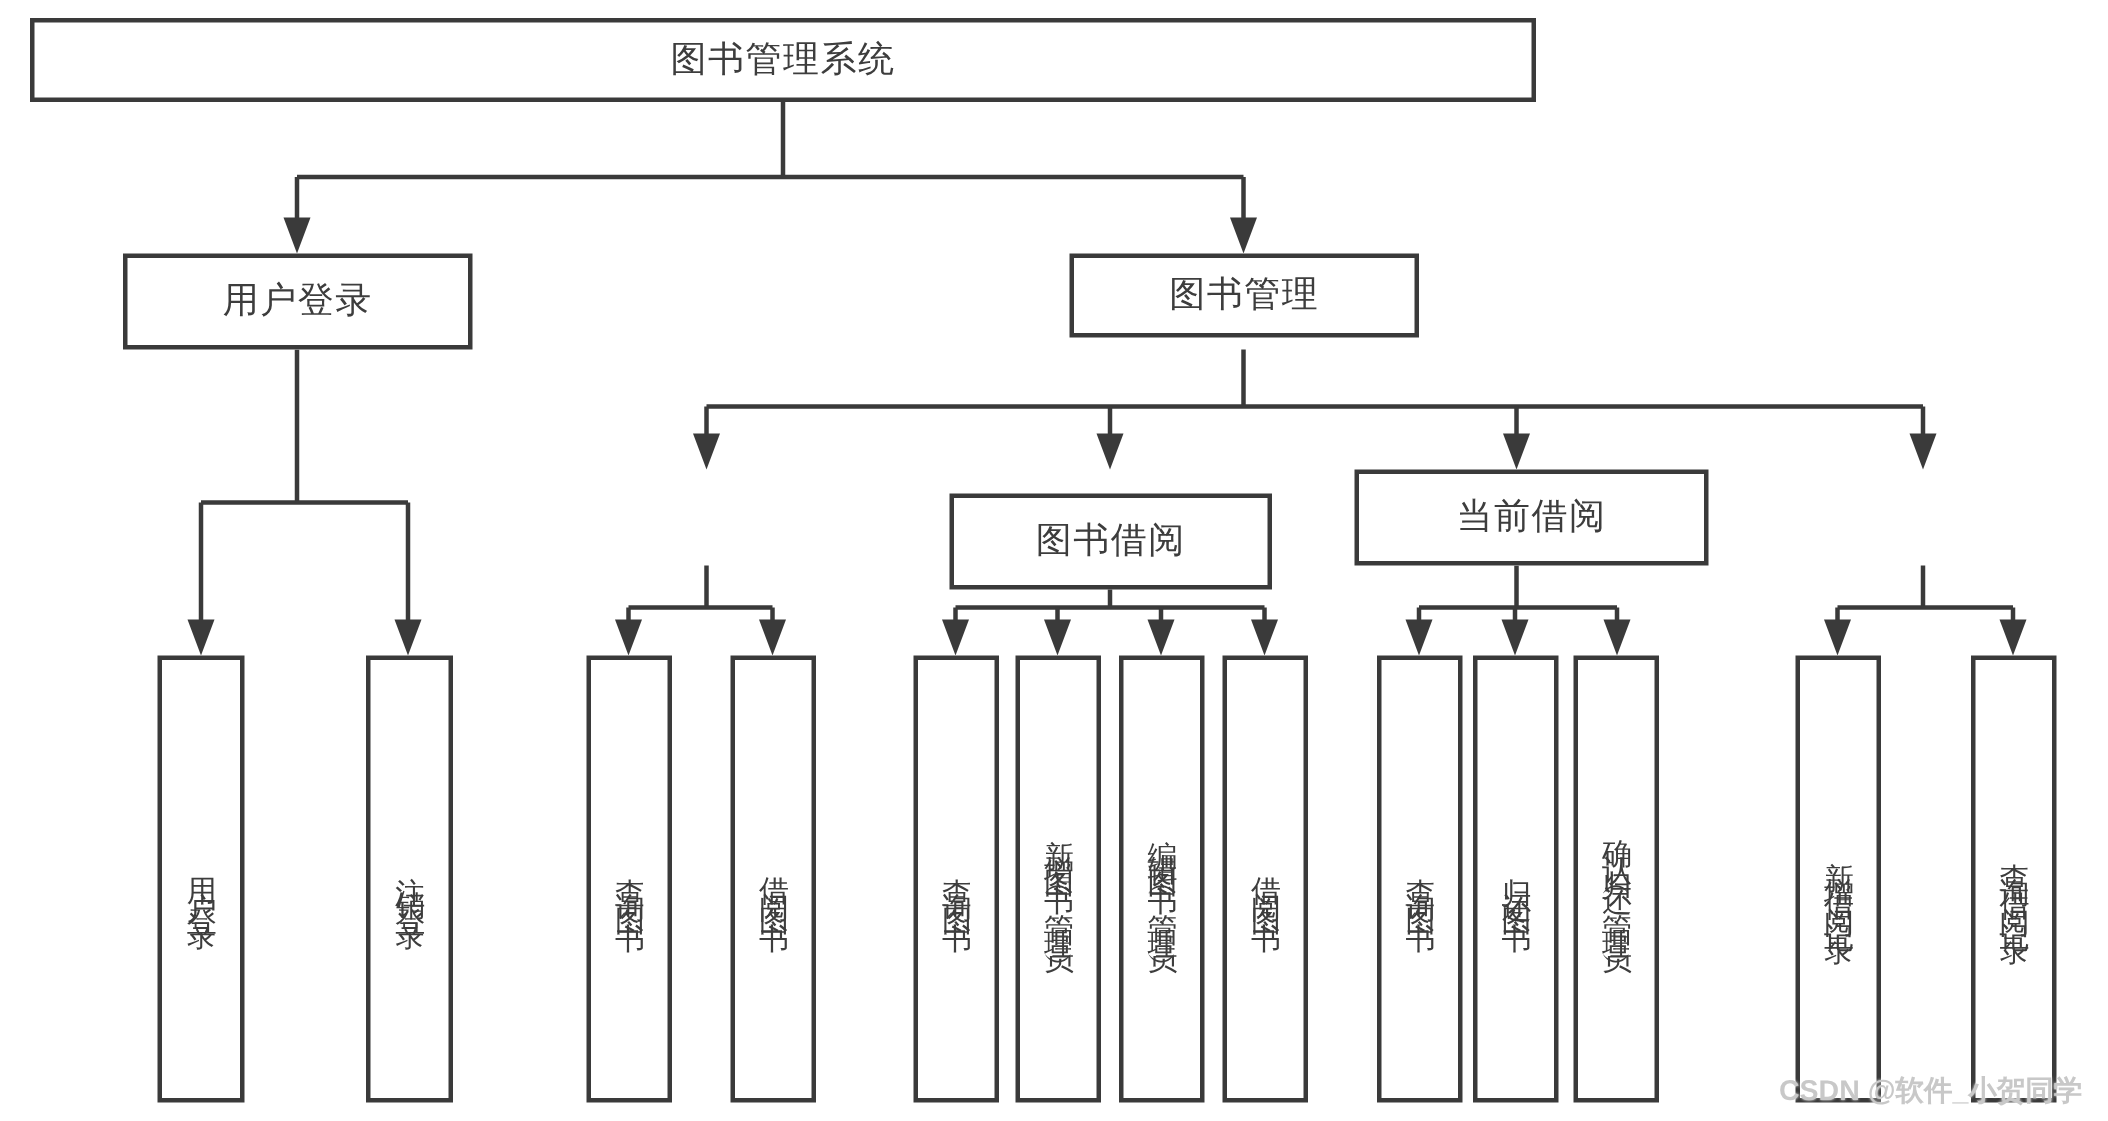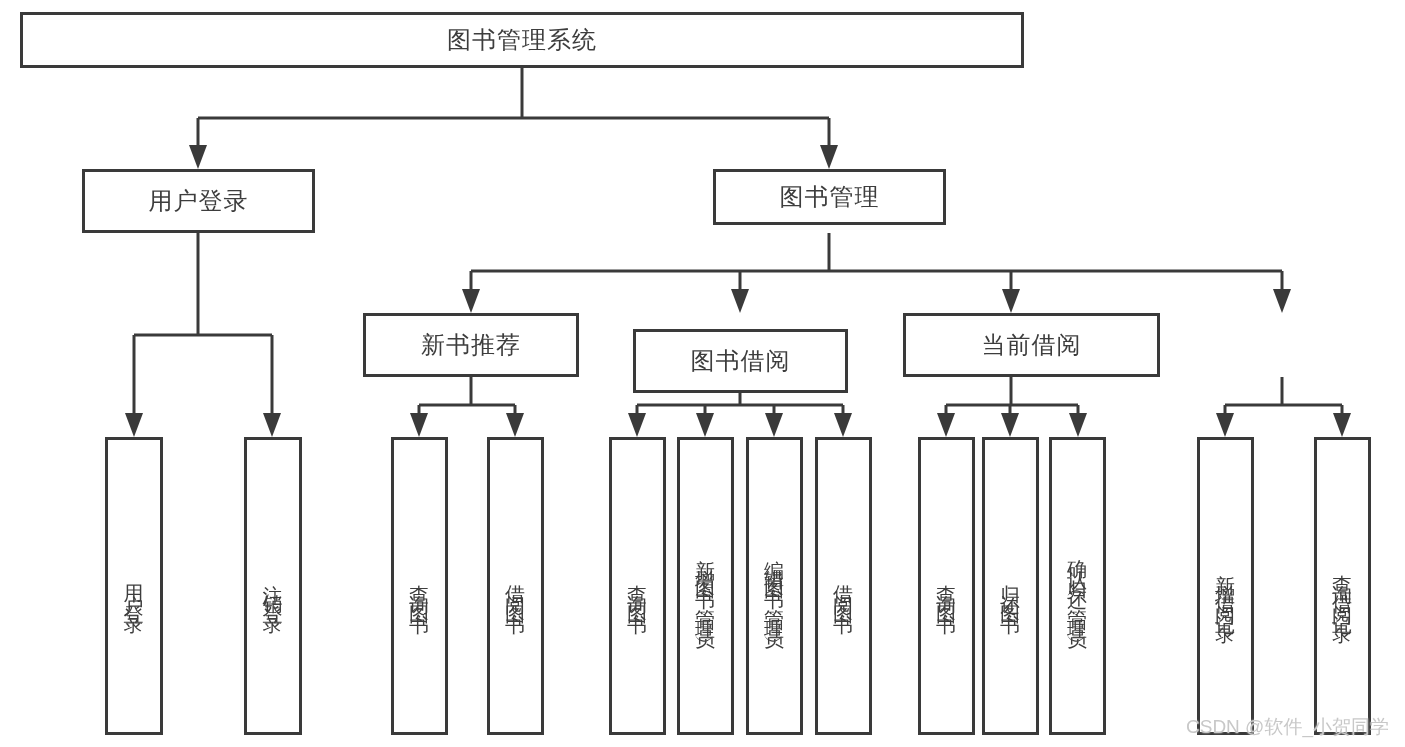--- a/index.html
+++ b/index.html
@@ -17,20 +17,21 @@
   .h{font-size:24px;letter-spacing:1px;line-height:1;}
   .v{
     writing-mode:vertical-rl;
     font-size:20px;letter-spacing:10px;line-height:1;
     padding-top:6px;
   }
   .watermark{
     position:absolute;left:1186px;top:714px;
     font-size:19px;color:#c8c8c8;white-space:nowrap;
     text-shadow:0 0 2px #ffffff;
+    font-weight:bold;
   }
 </style>
 </head>
 <body>
 
 <div class="canvas">
 
   <svg class="wires" viewBox="0 0 1405 747" xmlns="http://www.w3.org/2000/svg">
     <g stroke="#3a3a3a" stroke-width="3" fill="none">
 
@@ -98,23 +99,22 @@
       <polygon points="1216,413 1234,413 1225,437"></polygon>
       <polygon points="1333,413 1351,413 1342,437"></polygon>
     </g>
   </svg>
 
   <div class="node h" style="left:20px;top:12px;width:1004px;height:56px">图书管理系统</div>
 
   <div class="node h" style="left:82px;top:169px;width:233px;height:64px">用户登录</div>
   <div class="node h" style="left:713px;top:169px;width:233px;height:56px">图书管理</div>
 
-  <div class="node h" style="left:363px;top:313px;width:216px;height:64px">新书推荐</div>
   <div class="node h" style="left:633px;top:329px;width:215px;height:64px">图书借阅</div>
-  <div class="node h" style="left:903px;top:313px;width:257px;height:64px">当前借阅</div>
+  <div class="node h" style="left:903px;top:313px;width:236px;height:64px">当前借阅</div>
 
   <div class="node v" style="left:105px;top:437px;width:58px;height:298px">用户登录</div>
   <div class="node v" style="left:244px;top:437px;width:58px;height:298px">注销登录</div>
 
   <div class="node v" style="left:391px;top:437px;width:57px;height:298px">查询图书</div>
   <div class="node v" style="left:487px;top:437px;width:57px;height:298px">借阅图书</div>
 
   <div class="node v" style="left:609px;top:437px;width:57px;height:298px">查询图书</div>
   <div class="node v" style="left:677px;top:437px;width:57px;height:298px">新增图书（管理员）</div>
   <div class="node v" style="left:746px;top:437px;width:57px;height:298px">编辑图书（管理员）</div>

